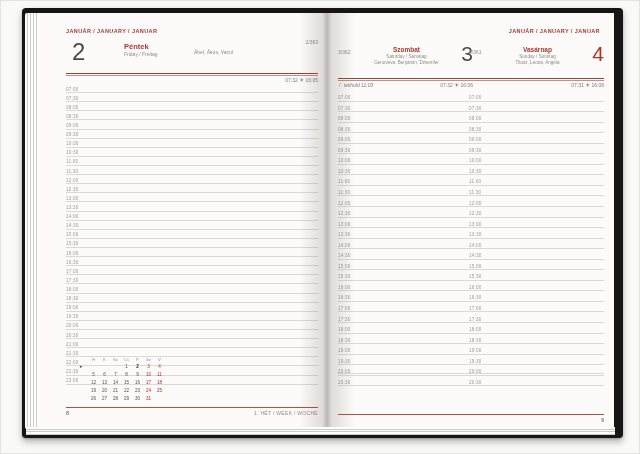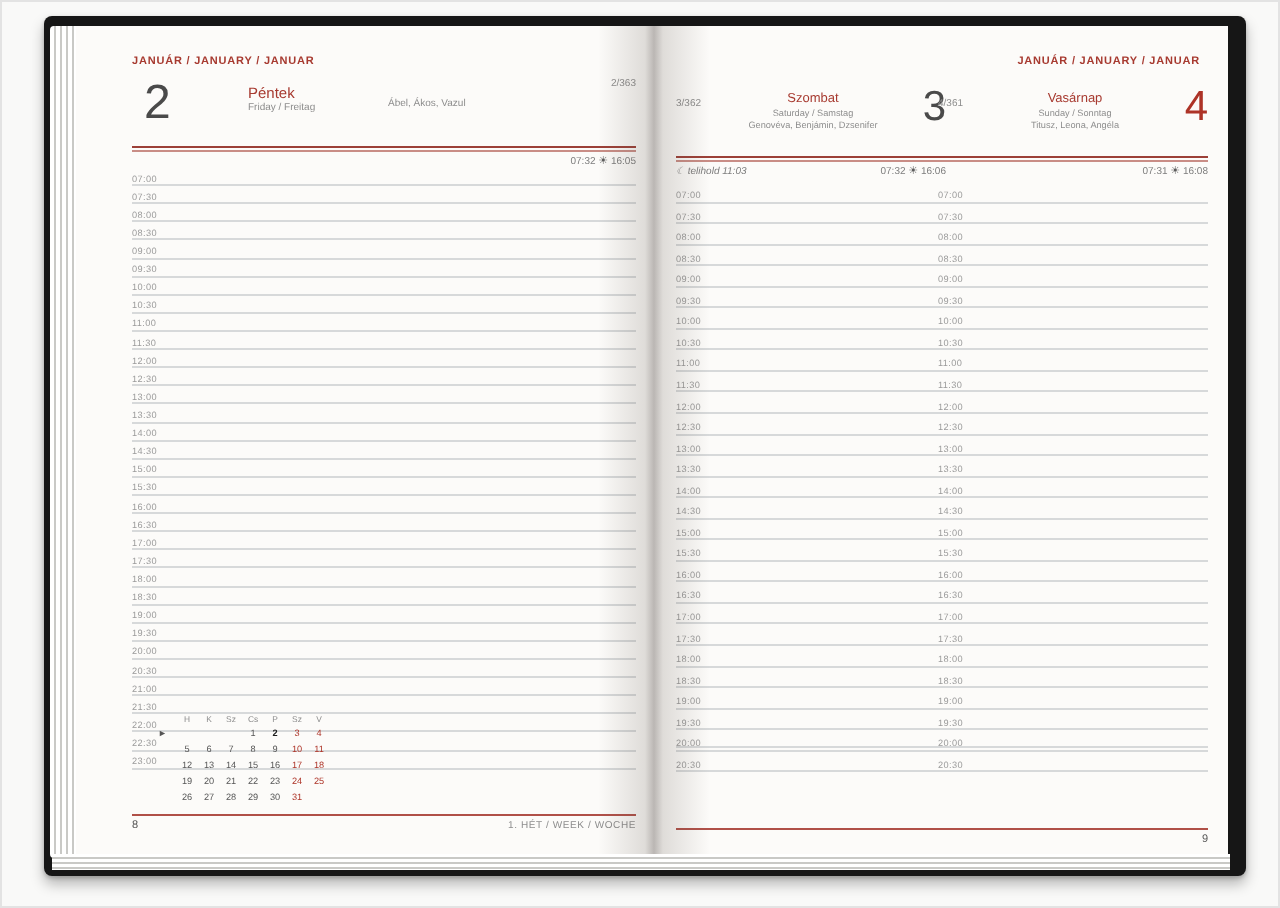--- a/index.html
+++ b/index.html
@@ -40,21 +40,21 @@
 
   
   .month-label{
     position:absolute;top:15px;font-size:5.5px;font-weight:bold;letter-spacing:.4px;
     color:#a73a30;text-transform:uppercase;
   }
   .left-page .month-label{left:28px;}
   .right-page .month-label{right:14px;text-align:right;}
   .big-num{font-size:24px;color:#4a4a4a;font-weight:normal;line-height:1;}
   .big-num.sunday{color:#ad3327;}
-  .day-hu{font-size:7.5px;font-weight:normal;color:#a73a30;line-height:1.2;}
+  .day-hu{font-size:7.5px;font-weight:bold;color:#a73a30;line-height:1.2;}
   .day-tr{font-size:5px;color:#8d8d8d;line-height:1.3;}
   .red-rule{border-top:1.6px solid #9c4038;border-bottom:.6px solid #c98d86;height:1px;}
   .sun-line{font-size:5px;color:#7d7d7d;text-align:right;}
   .sun-icon{color:#5c5c5c;font-size:5.5px;}
   .moon-note{font-size:5px;color:#7d7d7d;font-style:italic;}
 
   
   .rows{position:absolute;}
   .rows .row{border-bottom:.6px solid #d7d9da;position:relative;}
   .rows .time{

